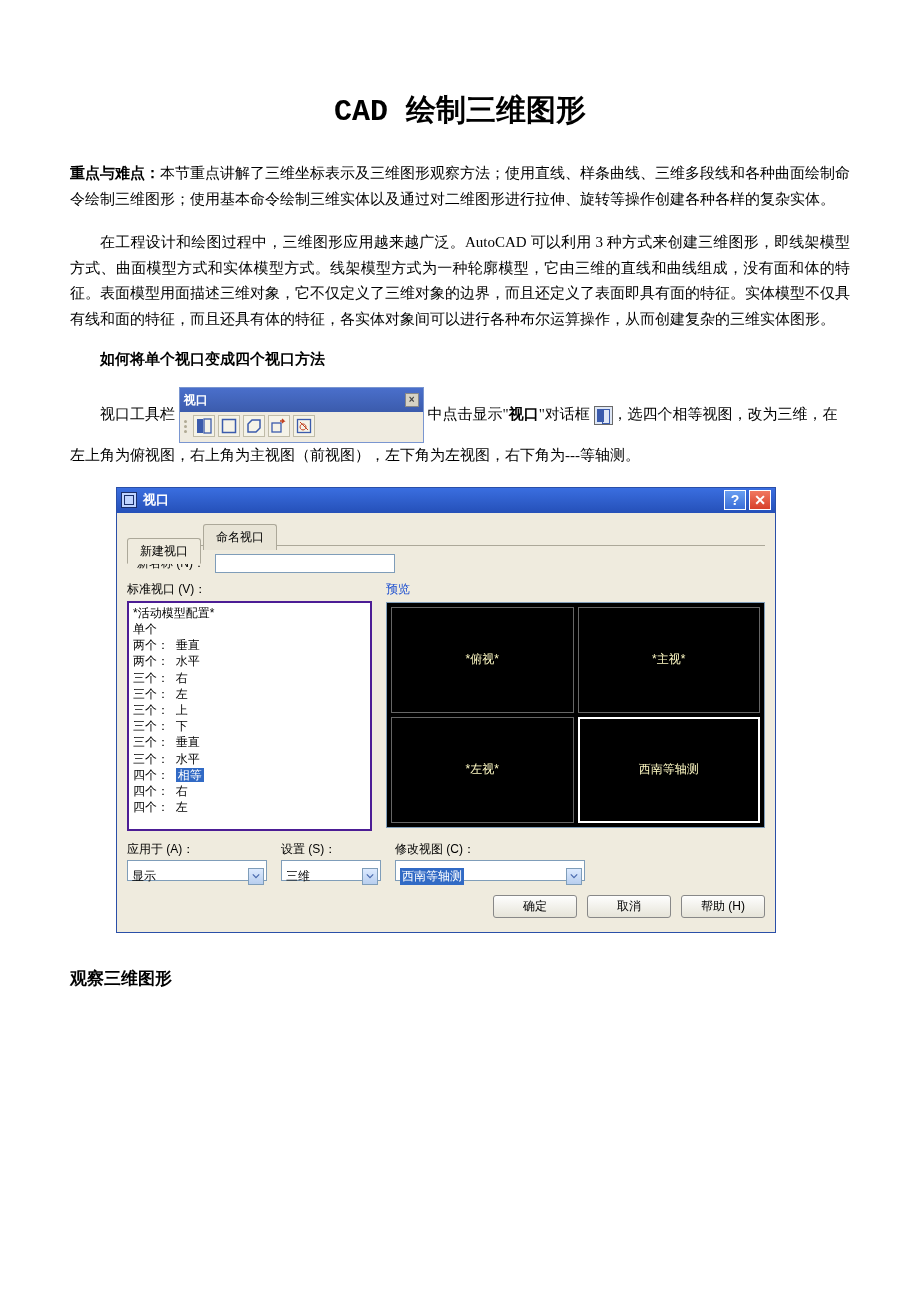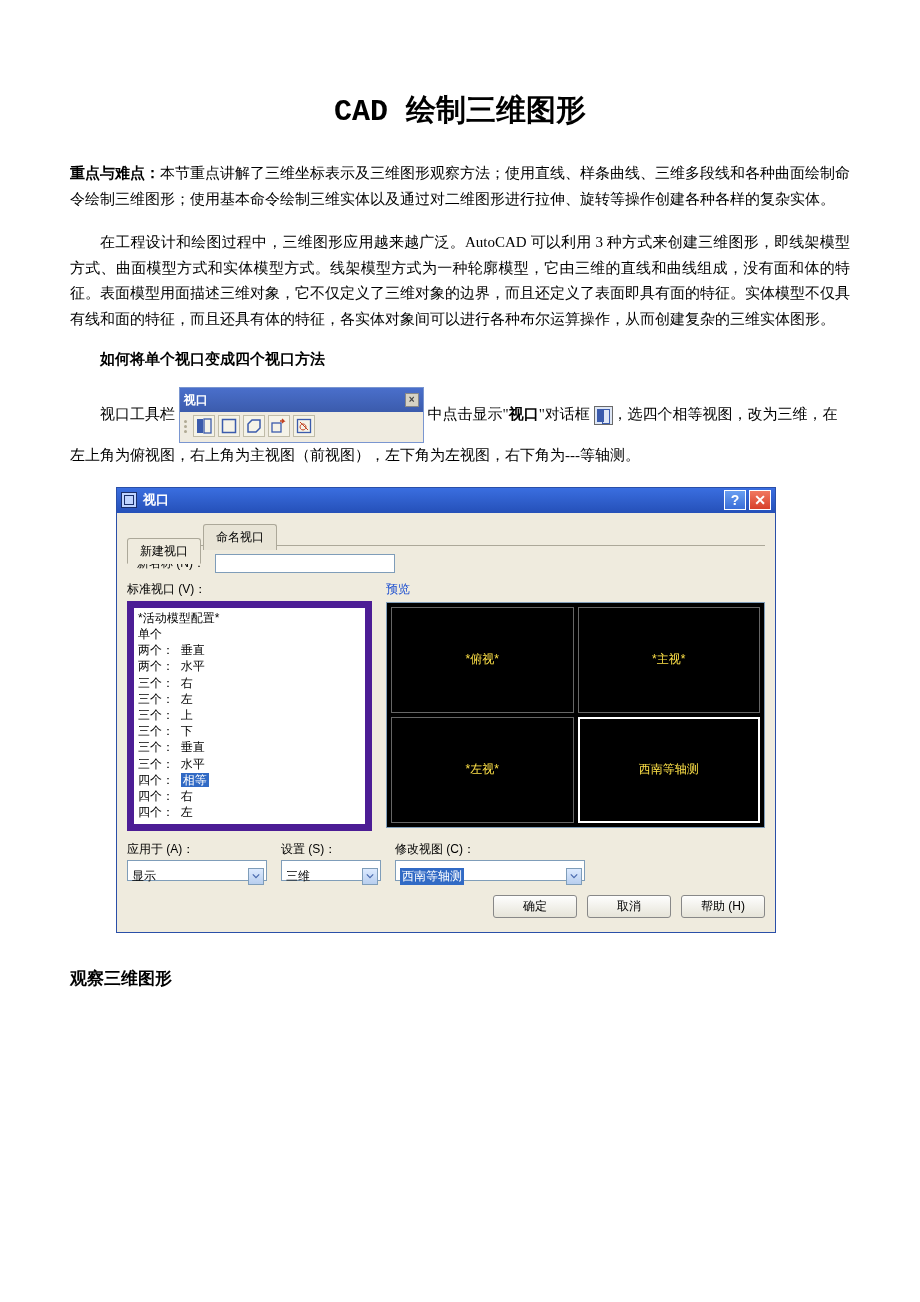--- a/index.html
+++ b/index.html
@@ -182,21 +182,21 @@
     height: 19px;
     border: 1px solid #7f9db9;
     background: #fff;
     flex: 1;
   }
   .cols { display: flex; gap: 14px; }
   .col-left { width: 245px; }
   .col-right { flex: 1; }
   .listbox {
     height: 230px;
-    border: 7px solid #4c1d95;
+    border: 2px solid #4c1d95;
     background: #fff;
     padding: 2px 4px;
     overflow: hidden;
   }
   .listbox div { font-size: 12px; line-height: 1.35; white-space: pre; }
   .listbox .sel { background: #316ac5; color: #fff; display:inline; padding: 0 2px; }
   .preview-label { color: #1a4dd0; margin-bottom: 4px; }
   .preview-box {
     height: 226px;
     border: 1px solid #7f9db9;
@@ -206,21 +206,21 @@
     grid-template-rows: 1fr 1fr;
     gap: 4px;
     padding: 4px;
   }
   .viewport {
     background: #000;
     border: 1px solid #666;
     display: flex;
     align-items: center;
     justify-content: center;
-    color: #fde047;
+    color: #fef9c3;
     font-size: 12px;
   }
   .viewport.sel { border: 2px solid #fff; }
   .bottom-row {
     display: flex;
     gap: 14px;
     margin-top: 10px;
     align-items: flex-end;
     justify-content: flex-end;
   }

